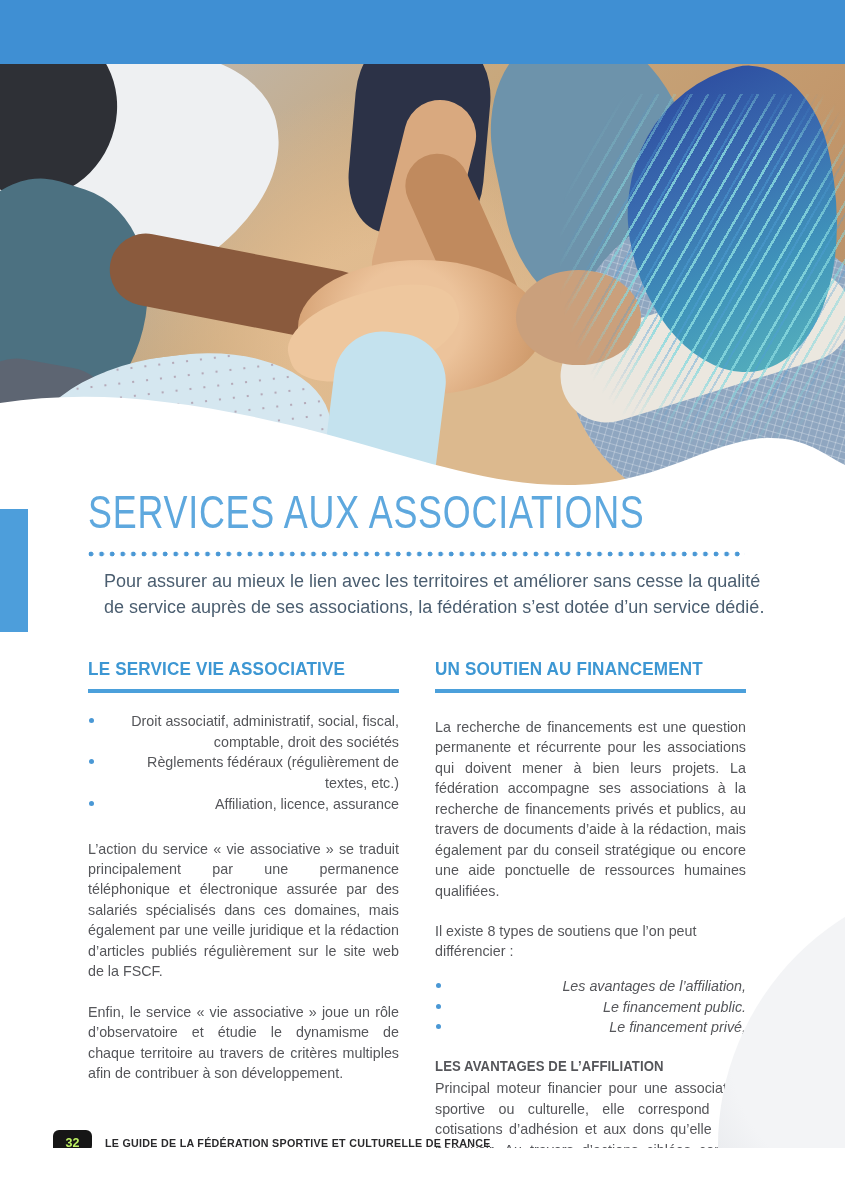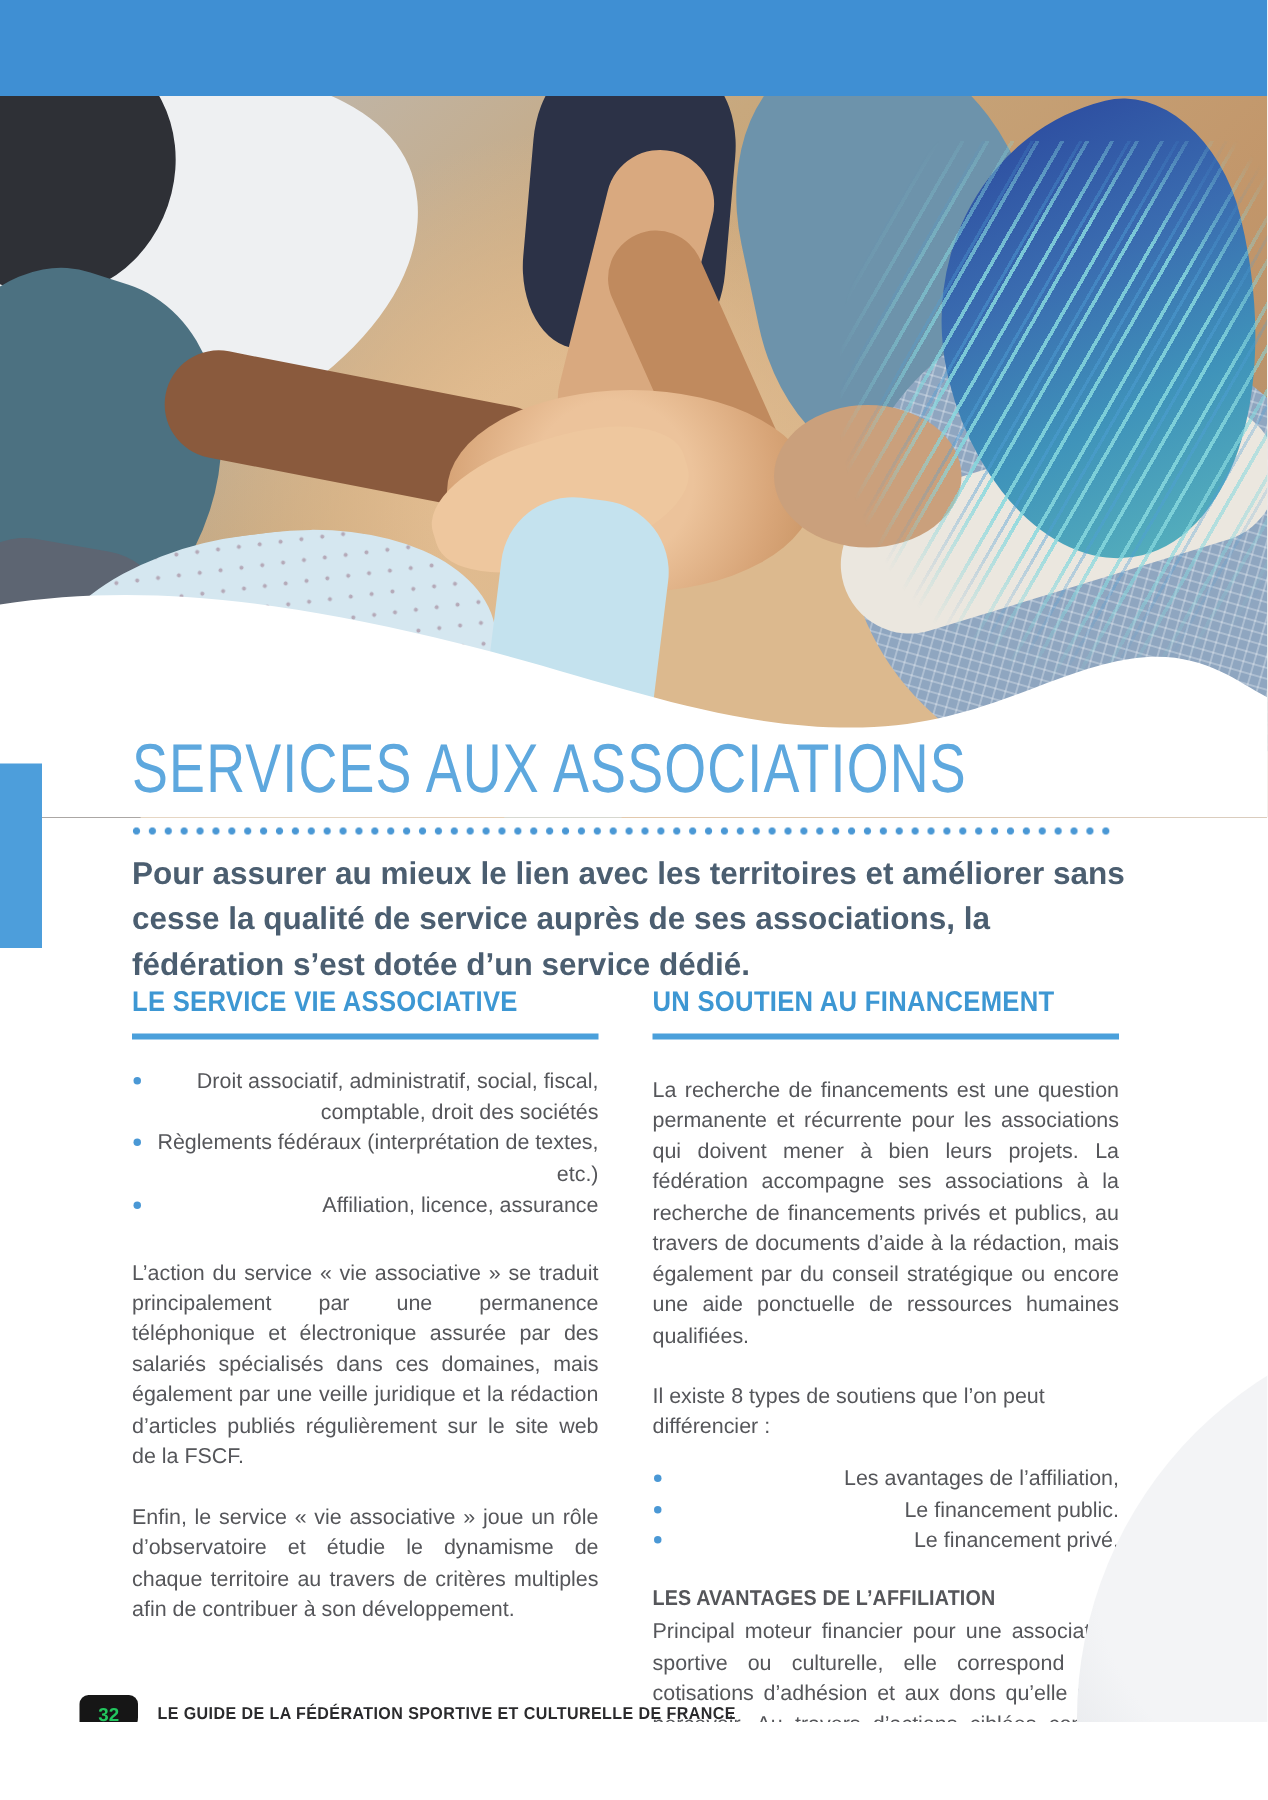--- a/index.html
+++ b/index.html
@@ -53,52 +53,52 @@
   .wave{position:absolute;left:0;bottom:0;width:845px;height:150px;display:block;}
 
   
   .accent-rect{position:absolute;left:0;top:509px;width:28px;height:123px;background:#4d9edb;}
   .title{position:absolute;left:88px;top:487px;margin:0;font-size:46px;font-weight:400;
          color:#5ea8de;letter-spacing:1px;line-height:1.1;white-space:nowrap;
          transform:scaleX(.78);transform-origin:left center;}
   .dots{position:absolute;left:88px;top:551px;width:657px;height:6px;
         background-image:radial-gradient(circle at 3px 3px,#4a98d5 2.1px,transparent 2.7px);
         background-size:10.6px 6px;background-repeat:repeat-x;}
-  .intro{position:absolute;left:88px;top:568px;width:662px;margin:0;
-         font-size:21px;font-weight:bold;line-height:1.45;color:#4b5e70;}
+  .intro{position:absolute;left:104px;top:568px;width:662px;margin:0;
+         font-size:18px;font-weight:normal;line-height:1.45;color:#4b5e70;}
 
   
   .columns{position:absolute;left:88px;top:658px;width:658px;display:grid;
            grid-template-columns:311px 311px;column-gap:36px;}
   .col h2{margin:0;font-size:19px;font-weight:bold;color:#3d97d3;letter-spacing:.2px;
           white-space:nowrap;transform:scaleX(.9);transform-origin:left center;}
   .rule{height:4px;background:#4ba0db;margin:9px 0 0 0;}
   .col p{margin:0;font-size:14.3px;line-height:1.43;color:#55565a;text-align:justify;}
   .col .sp1{margin-top:24px;}
   .col .sp2{margin-top:20px;}
   .col ul{list-style:none;margin:18px 0 0 0;padding:0;font-size:14.3px;line-height:1.45;color:#55565a;text-align:right;}
-  .col ul.tight{margin-top:14px;}
+  .col ul.tight{margin-top:14px;font-style:italic;}
   .col li{position:relative;padding-left:14px;}
   .col li::before{content:"";position:absolute;left:1px;top:7px;width:5px;height:5px;border-radius:50%;background:#4a98d5;}
   .subhead{margin:18px 0 2px 0 !important;font-size:15.5px;font-weight:bold;color:#3d9ad6;
            letter-spacing:.1px;white-space:nowrap;transform:scaleX(.92);transform-origin:left center;text-align:left !important;}
 
   
   .portrait{position:absolute;left:718px;top:876px;width:540px;height:540px;border-radius:50%;overflow:hidden;
     background:
       radial-gradient(circle at 74% 62%, #474b54 0 26%, rgba(71,75,84,0) 50%),
       radial-gradient(circle at 92% 22%, #383c45 0 20%, rgba(56,60,69,0) 38%),
       radial-gradient(circle at 60% 95%, #4d515a 0 22%, rgba(77,81,90,0) 44%),
       radial-gradient(circle at 28% 32%, #f3f4f6 0 26%, rgba(243,244,246,0) 52%),
       linear-gradient(140deg,#e2e5e9 0%,#cdd1d7 60%,#b9bdc4 100%);}
 
   
   .badge{position:absolute;left:53px;top:1130px;width:39px;height:26px;background:#161616;
          border-radius:6px 6px 11px 6px;display:flex;align-items:center;justify-content:center;
-         color:#22c55e;font-size:12.5px;font-weight:bold;}
+         color:#bef264;font-size:12.5px;font-weight:bold;}
   .footer-text{position:absolute;left:105px;top:1137px;margin:0;font-size:11.5px;font-weight:bold;
          color:#2a2a2c;letter-spacing:.3px;transform:scaleX(.93);transform-origin:left center;white-space:nowrap;}
 </style>
 </head>
 <body>
 
 <div class="page">
 
   <div class="topbar"></div>
 
@@ -132,21 +132,21 @@
   <div class="dots"></div>
   <p class="intro">Pour assurer au mieux le lien avec les territoires et améliorer sans cesse la qualité de service auprès de ses associations, la fédération s’est dotée d’un service dédié.</p>
 
   <div class="columns">
 
     <div class="col">
       <h2>LE SERVICE VIE ASSOCIATIVE</h2>
       <div class="rule"></div>
       <ul>
         <li>Droit associatif, administratif, social, fiscal, comptable, droit des sociétés</li>
-        <li>Règlements fédéraux (interprétation de textes, etc.)</li>
+        <li>Règlements fédéraux (régulièrement de textes, etc.)</li>
         <li>Affiliation, licence, assurance</li>
       </ul>
       <p class="sp1">L’action du service « vie associative » se traduit principalement par une permanence téléphonique et électronique assurée par des salariés spécialisés dans ces domaines, mais également par une veille juridique et la rédaction d’articles publiés régulièrement sur le site web de la FSCF.</p>
       <p class="sp2">Enfin, le service « vie associative » joue un rôle d’observatoire et étudie le dynamisme de chaque territoire au travers de critères multiples afin de contribuer à son développement.</p>
     </div>
 
     <div class="col">
       <h2>UN SOUTIEN AU FINANCEMENT</h2>
       <div class="rule"></div>
       <p class="sp1">La recherche de financements est une question permanente et récurrente pour les associations qui doivent mener à bien leurs projets. La fédération accompagne ses associations à la recherche de financements privés et publics, au travers de documents d’aide à la rédaction, mais également par du conseil stratégique ou encore une aide ponctuelle de ressources humaines qualifiées.</p>

